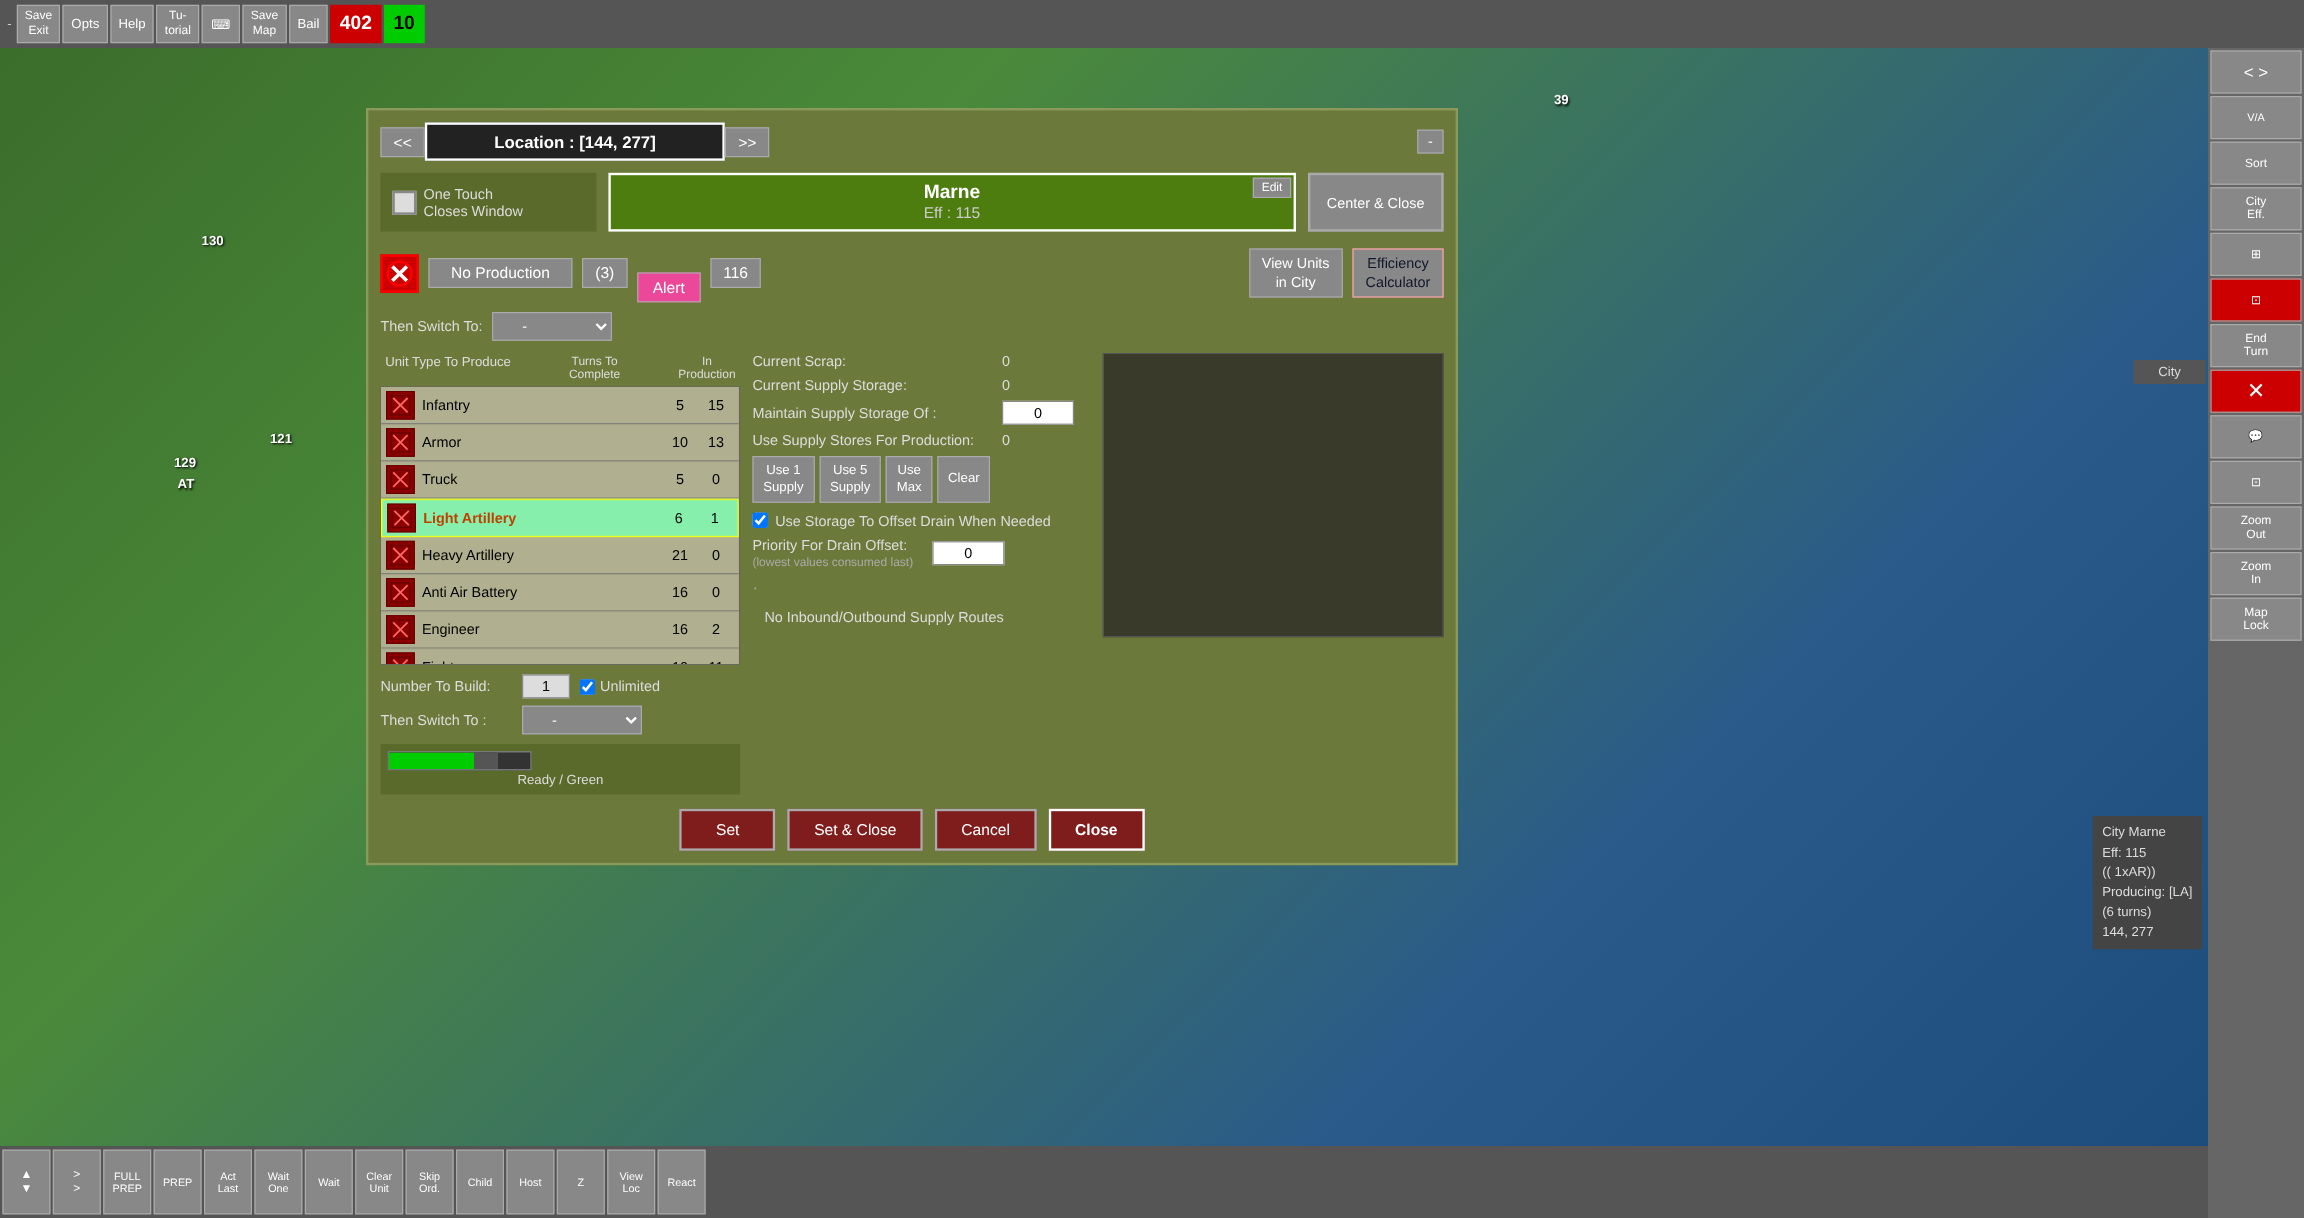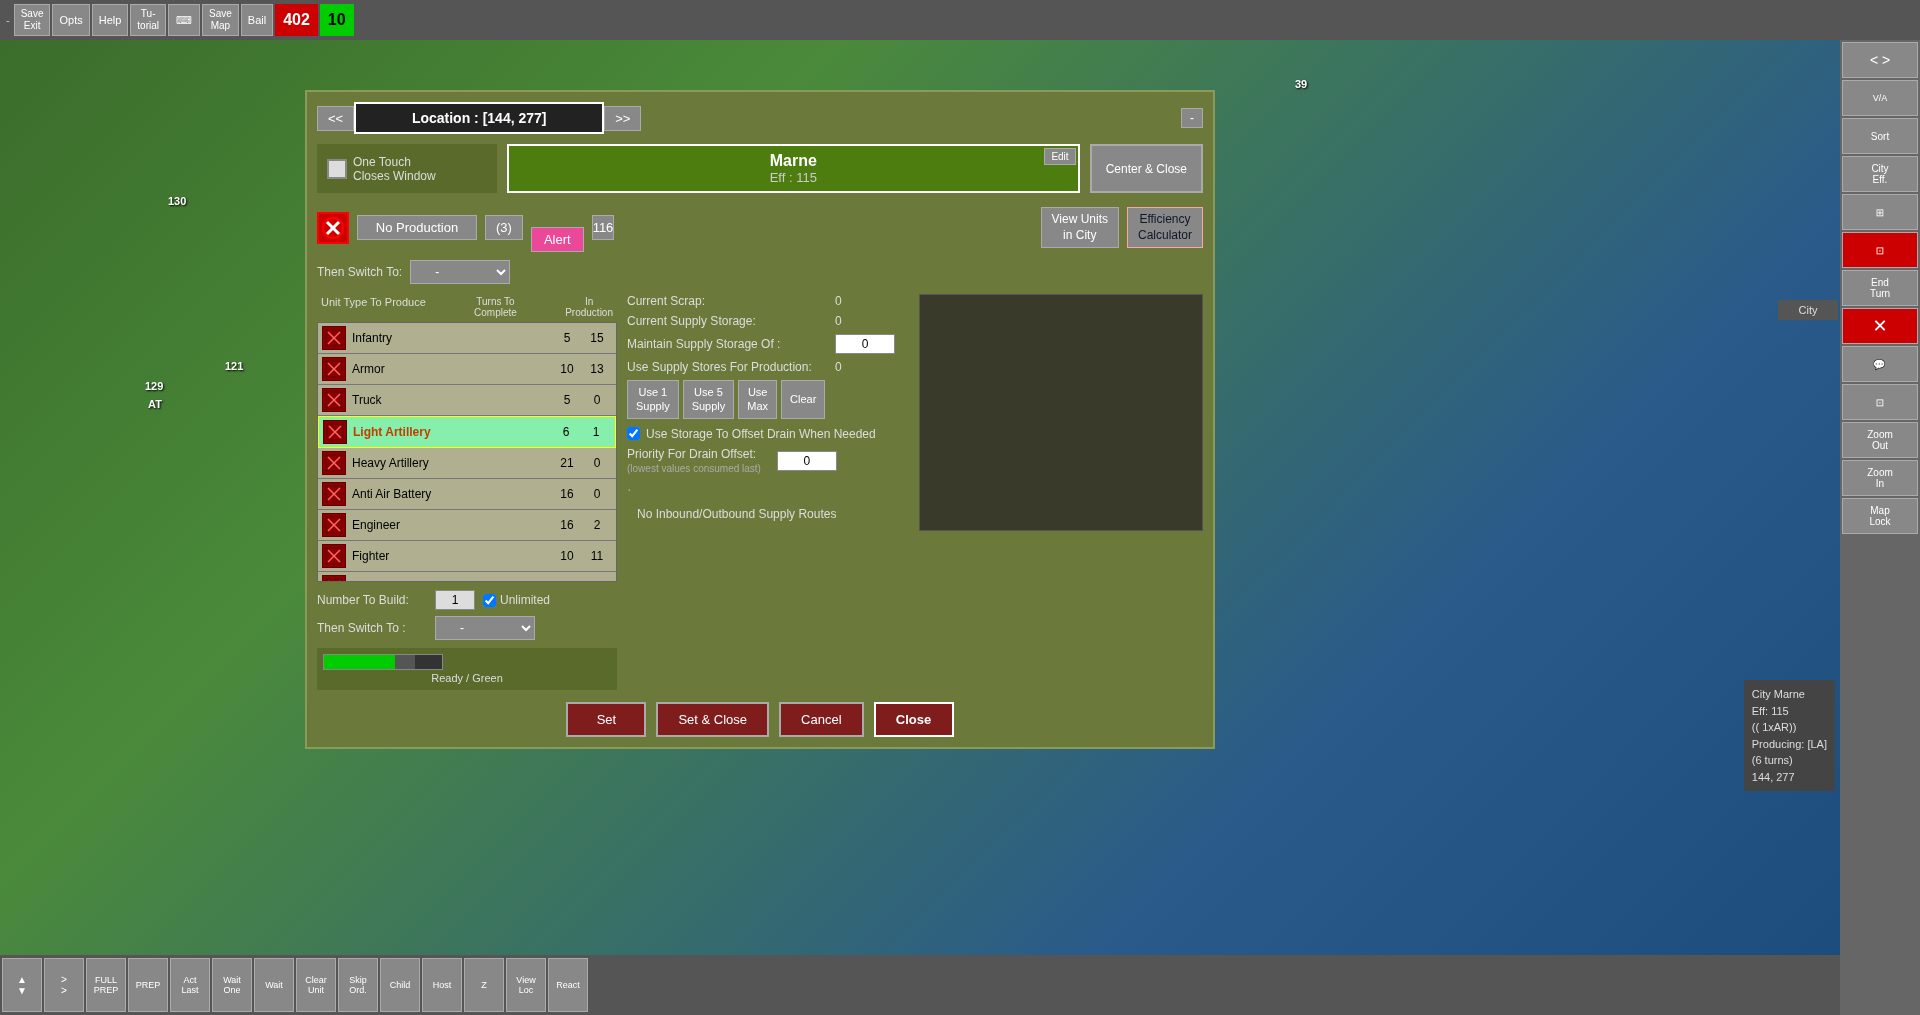--- a/index.html
+++ b/index.html
@@ -286,21 +286,21 @@
       padding: 4px 12px;
       cursor: pointer;
       font-size: 13px;
       margin-top: 24px;
     }
 
     .alert-num {
       background: #888;
       border: 1px solid #aaa;
       color: #fff;
-      padding: 4px 0;
+      padding: 4px 10px;
       font-size: 13px;
     }
 
     .view-units-btn {
       background: #888;
       border: 1px solid #aaa;
       color: #fff;
       padding: 4px 10px;
       cursor: pointer;
       font-size: 12px;
@@ -355,21 +355,21 @@
     .unit-list-header {
       display: flex;
       justify-content: space-between;
       padding: 2px 4px;
       color: #ddd;
       font-size: 11px;
       margin-bottom: 2px;
     }
 
     .unit-list-container {
-      height: 260px;
+      height: 232px;
       overflow-y: auto;
       background: #9a9a7a;
       border: 1px solid #666;
     }
 
     .unit-row {
       display: flex;
       align-items: center;
       padding: 3px 4px;
       border-bottom: 1px solid #777;

